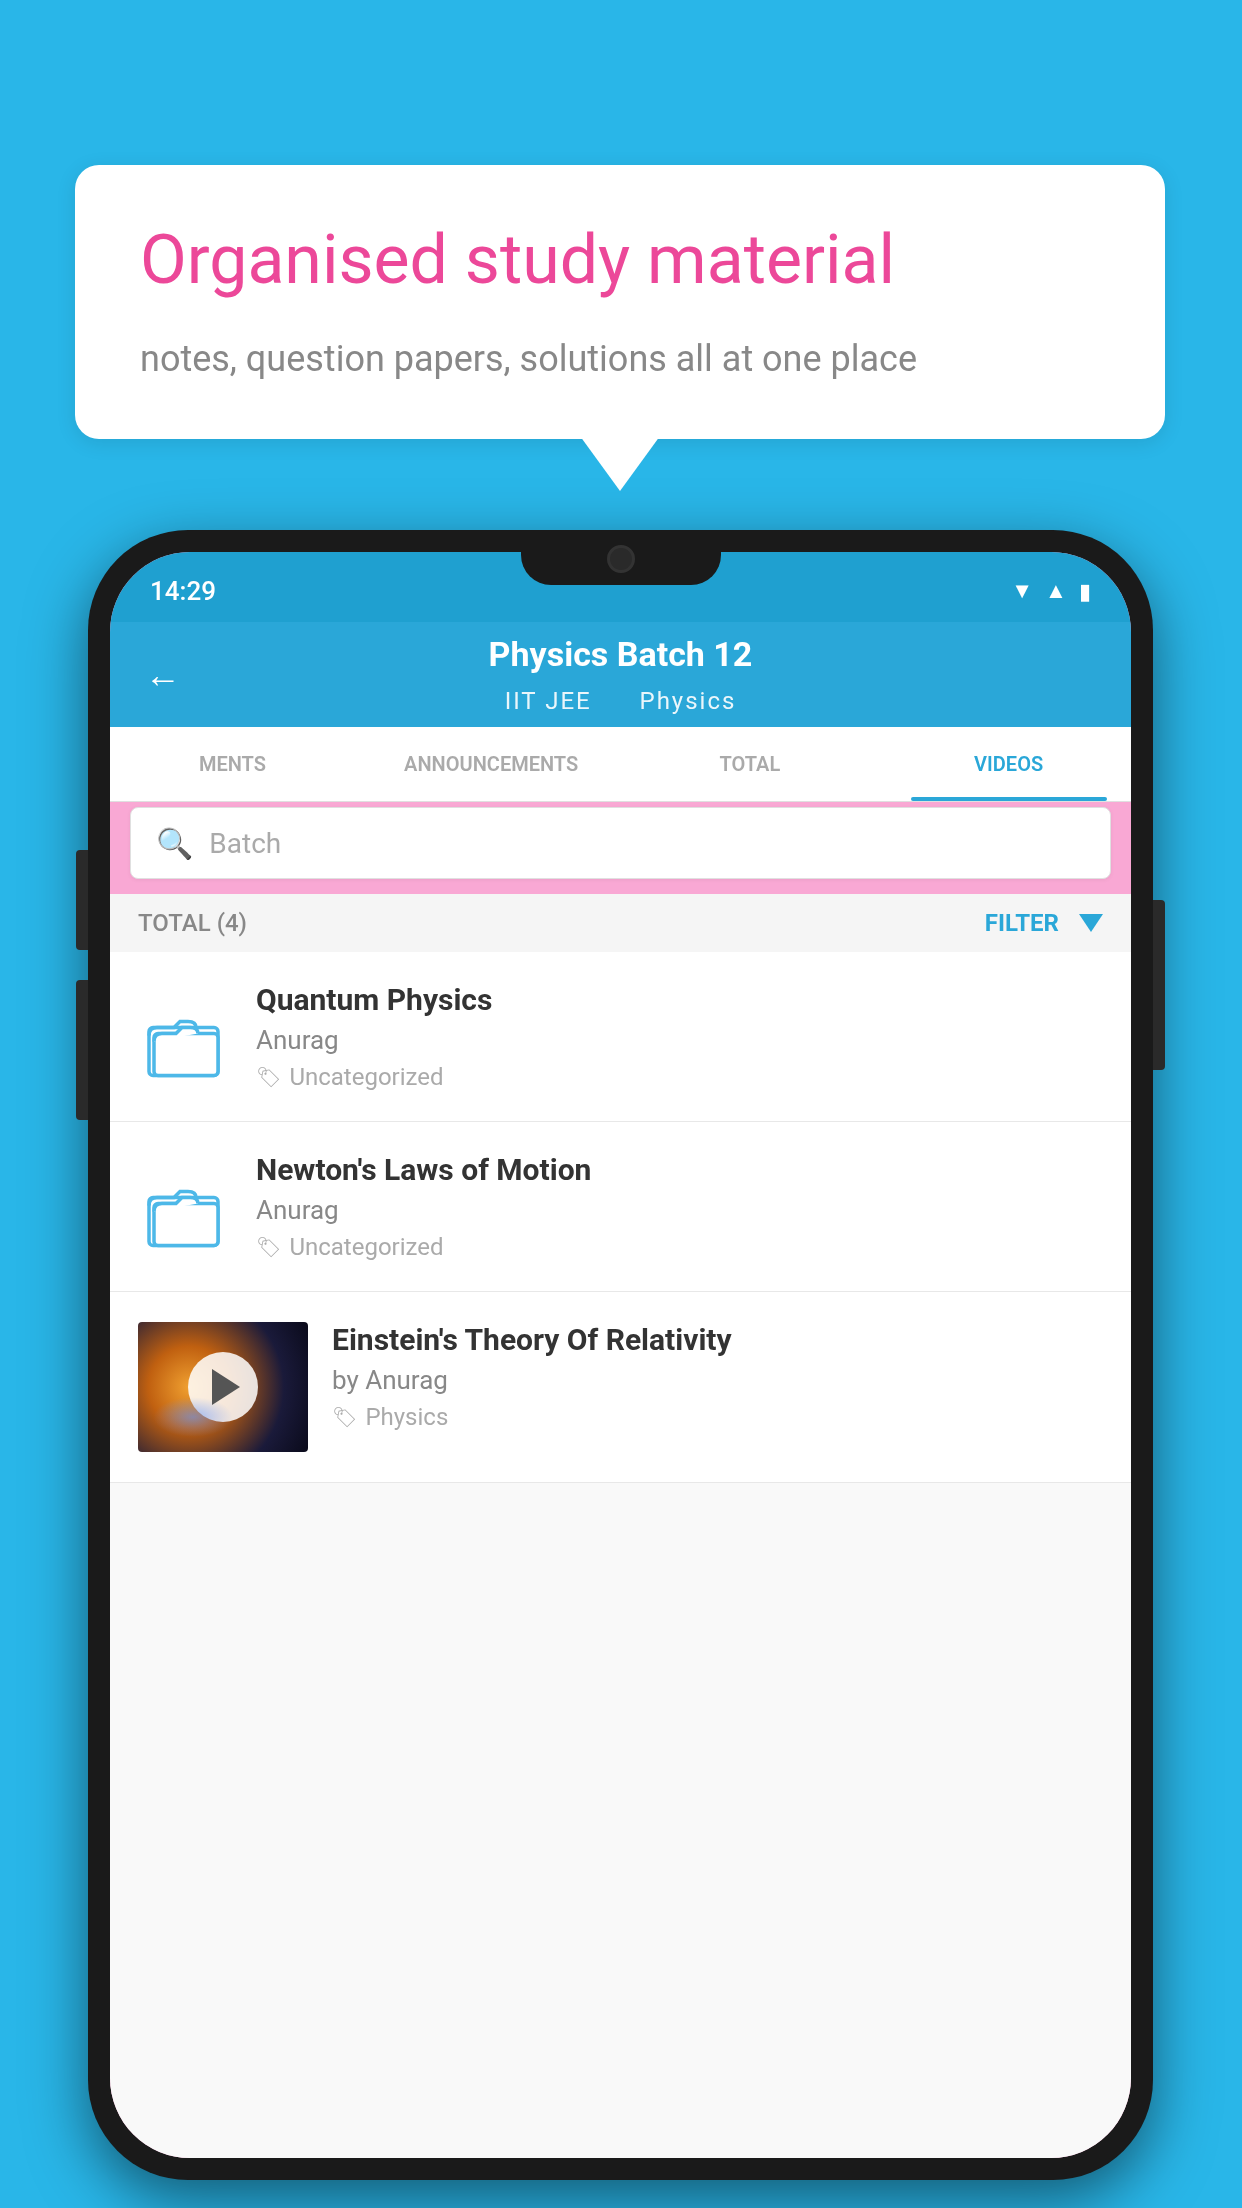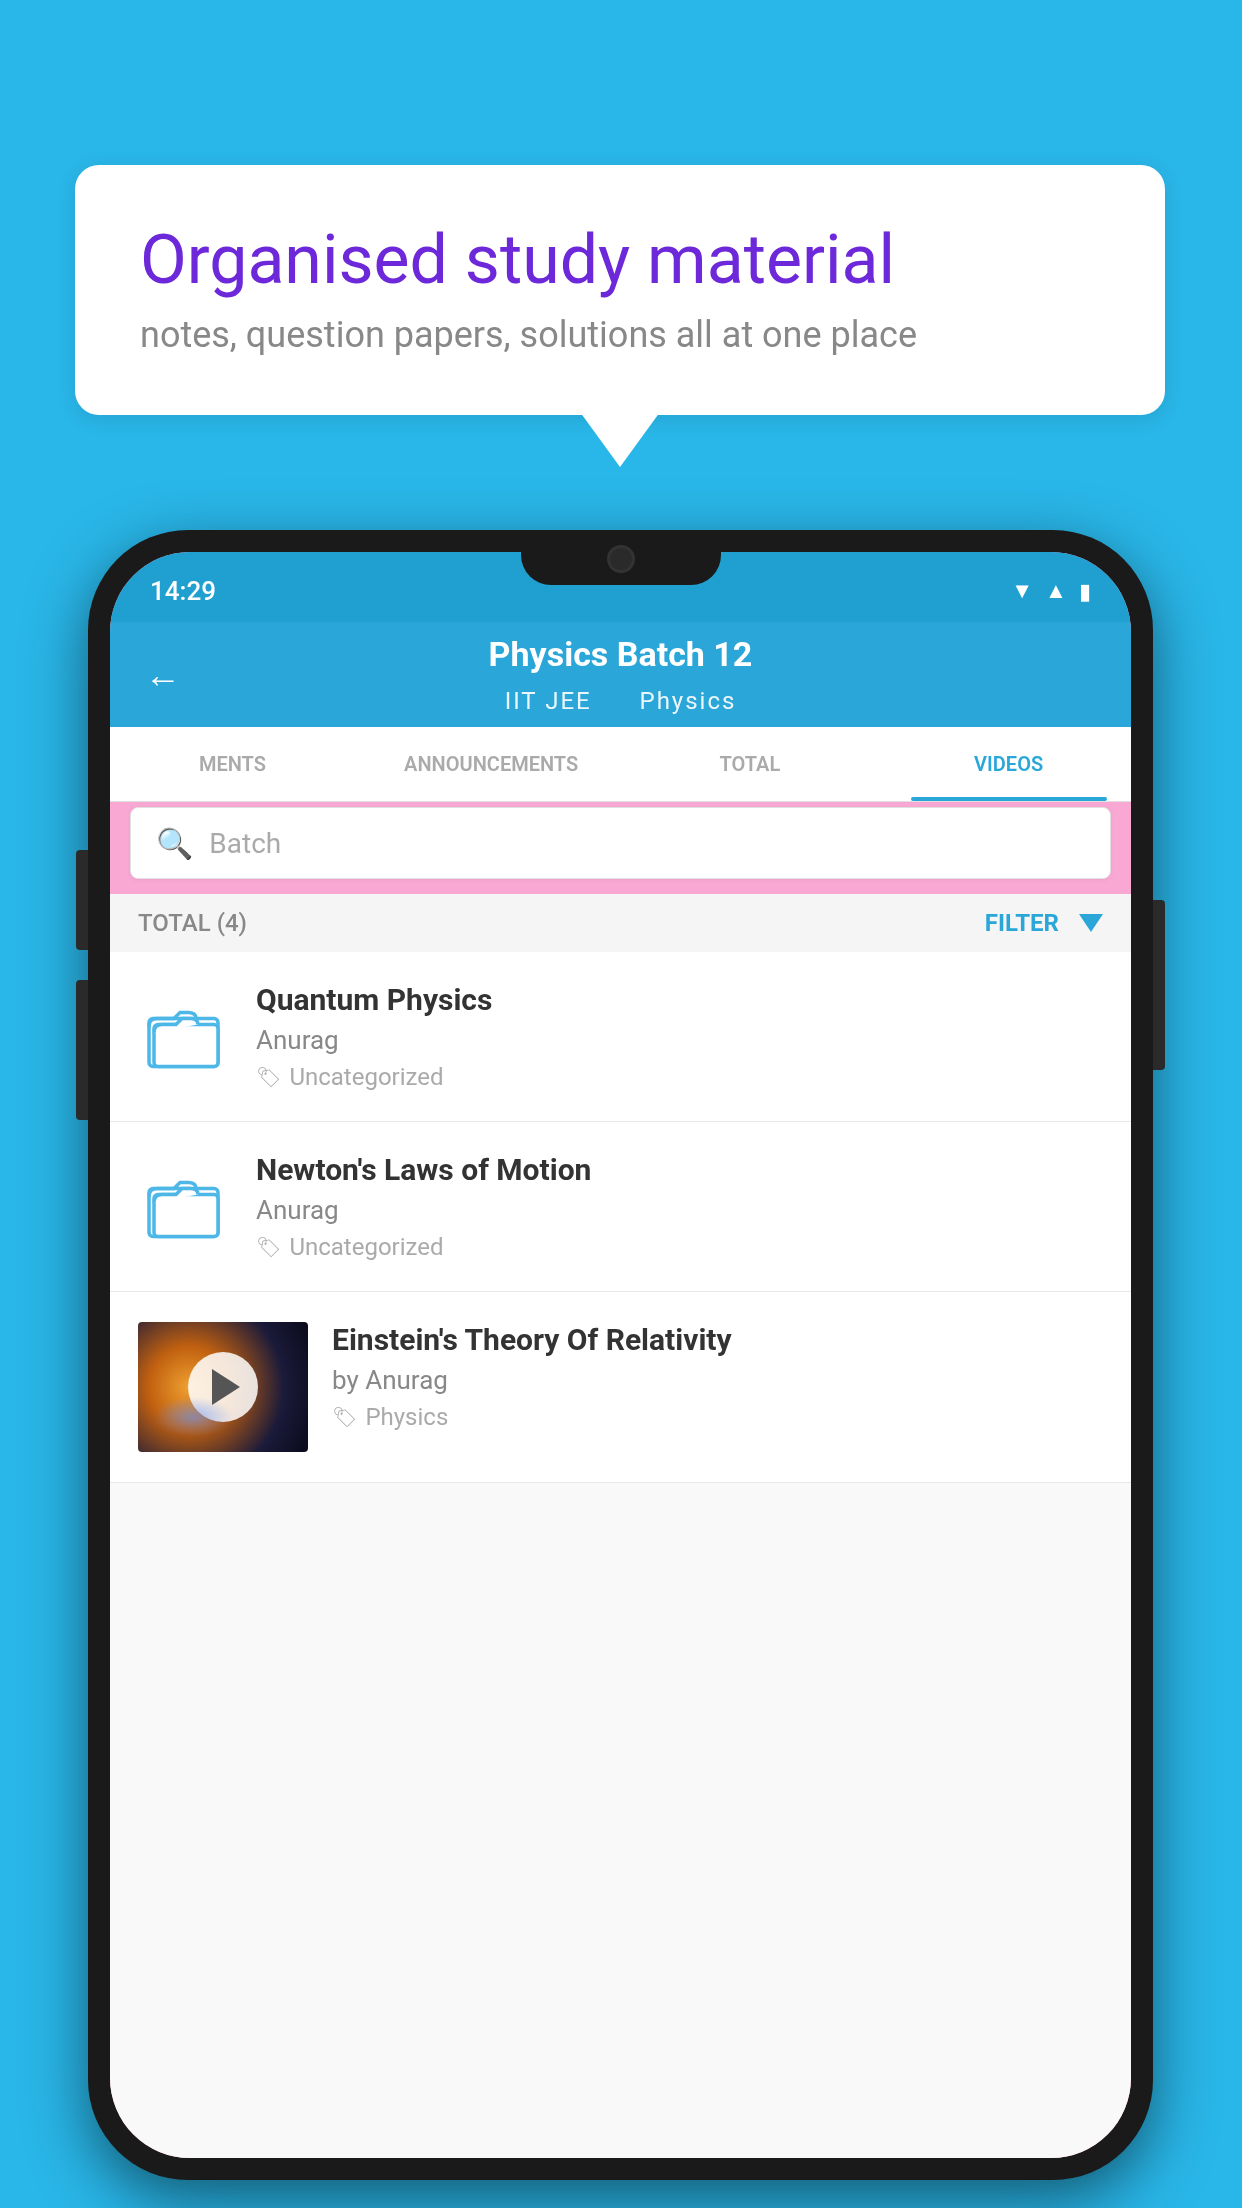--- a/index.html
+++ b/index.html
@@ -32,23 +32,23 @@
       transform: translateX(-50%);
       width: 0;
       height: 0;
       border-left: 40px solid transparent;
       border-right: 40px solid transparent;
       border-top: 55px solid white;
     }
     .speech-bubble-title {
       font-size: 68px;
       font-weight: 400;
-      color: #6d28d9;
+      color: #ec4899;
       line-height: 1.2;
-      margin-bottom: 8px;
+      margin-bottom: 32px;
     }
     .speech-bubble-sub {
       font-size: 36px;
       color: #888;
       line-height: 1.4;
     }
 
     
     .phone-wrap {
       position: absolute;
@@ -308,21 +308,21 @@
       right: 0;
       bottom: 0;
       background: #f9f9f9;
       overflow: hidden;
     }
 
     
     .video-item {
       background: white;
       display: flex;
-      align-items: center;
+      align-items: flex-end;
       padding: 30px 28px;
       border-bottom: 1px solid #e8e8e8;
       min-height: 160px;
     }
     .video-item-icon {
       width: 90px;
       height: 90px;
       margin-right: 28px;
       flex-shrink: 0;
       display: flex;

